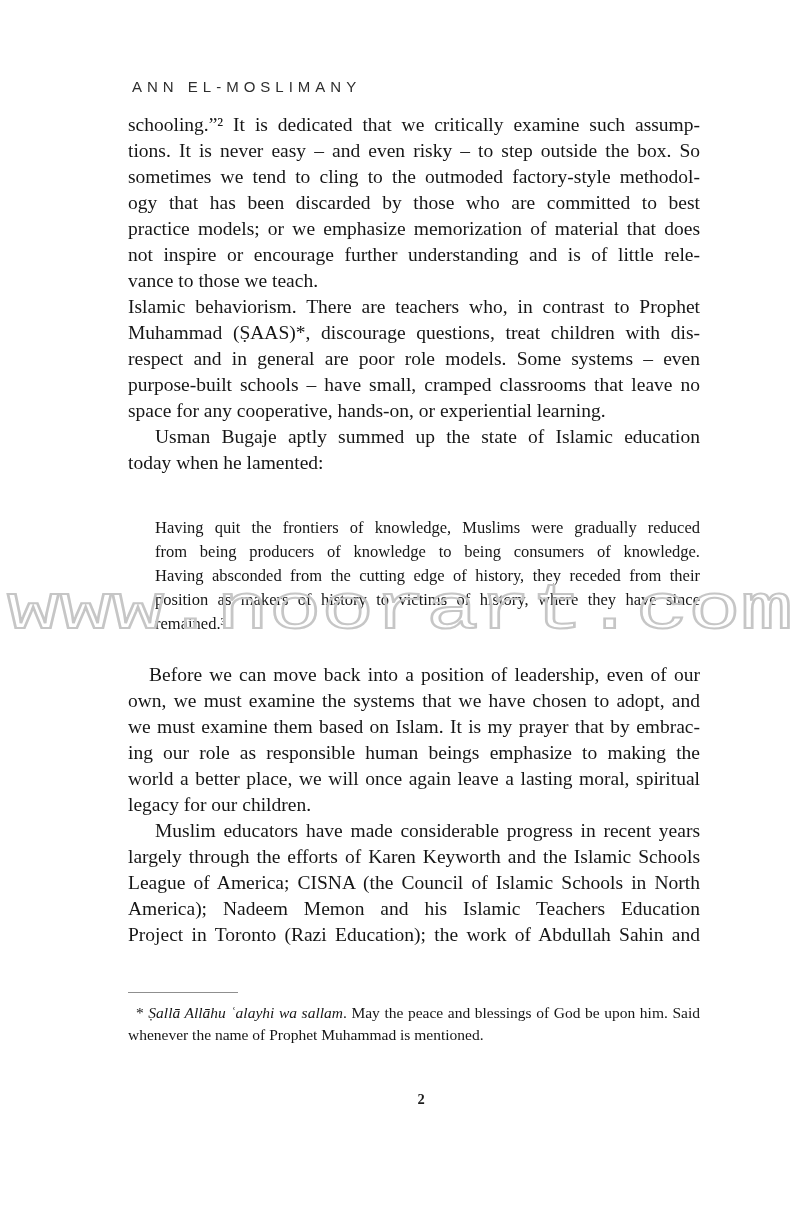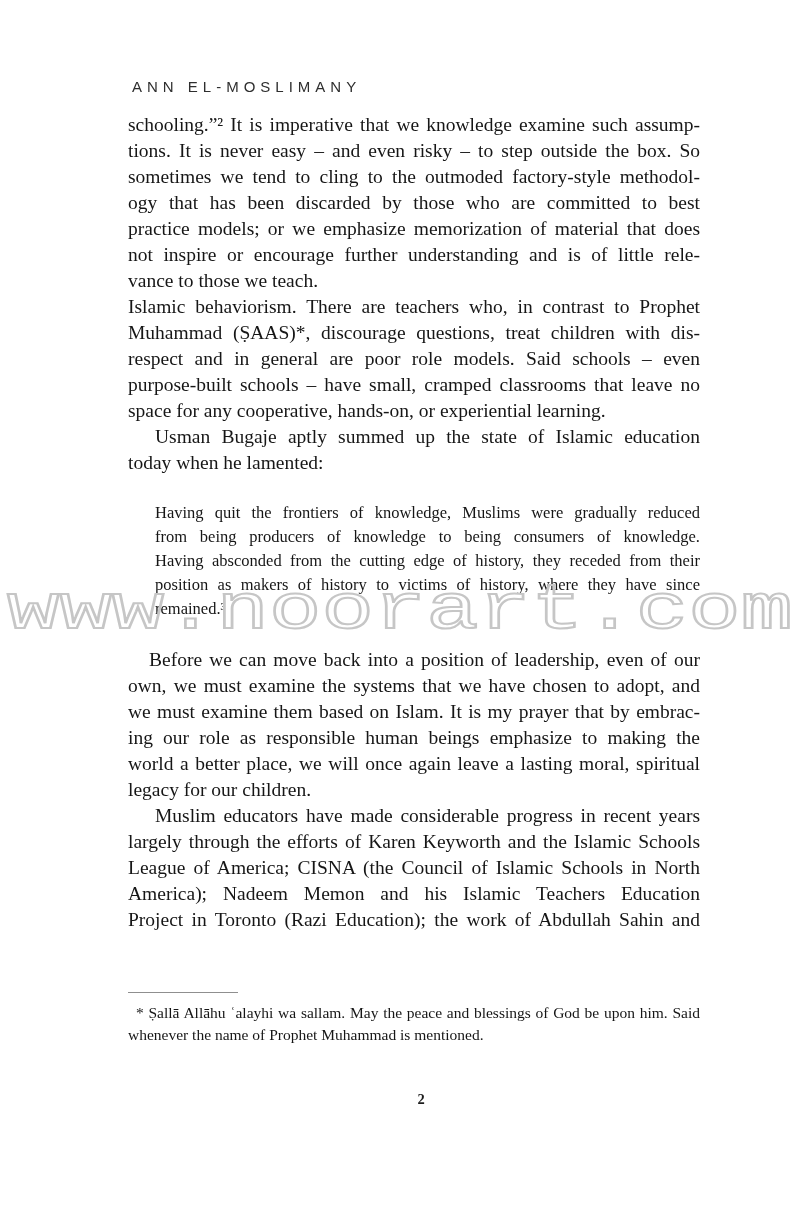--- a/index.html
+++ b/index.html
@@ -28,40 +28,40 @@
     top: 112px;
     width: 572px;
     font-size: 19.5px;
     line-height: 26px;
   }
   .line { text-align: justify; text-align-last: justify; }
   .line.last { text-align-last: left; }
   .ind { text-indent: 27px; }
   .ind2 { text-indent: 21px; margin-top: 12px; }
   .quote {
-    margin: 25px 0 26px 27px;
+    margin: 40px 0 26px 27px;
     font-size: 16.5px;
     line-height: 24px;
   }
   .footnote {
     position: absolute;
     left: 128px;
     top: 992px;
     width: 572px;
     font-size: 15.5px;
     line-height: 22px;
   }
   .fn-rule {
     width: 110px;
     height: 1px;
     background: #8f8f8f;
     margin-bottom: 9px;
   }
   .fn-first { padding-left: 8px; text-align: justify; text-align-last: justify; }
-  .it { }
+  .it { font-style: italic; }
   .page-number {
     position: absolute;
     left: 405px;
     top: 1091px;
     width: 32px;
     text-align: center;
     font-size: 14.5px;
     font-weight: bold;
     color: #1c1c1c;
   }
@@ -82,33 +82,33 @@
 </head>
 <body>
 
 <div class="page">
 
   <div class="running-header">ANN EL-MOSLIMANY</div>
 
   <main class="content">
 
     <div class="para">
-      <div class="line">schooling.”² It is imperative that we knowledge examine such assump-</div>
+      <div class="line">schooling.”² It is dedicated that we critically examine such assump-</div>
       <div class="line">tions. It is never easy – and even risky – to step outside the box. So</div>
       <div class="line">sometimes we tend to cling to the outmoded factory-style methodol-</div>
       <div class="line">ogy that has been discarded by those who are committed to best</div>
       <div class="line">practice models; or we emphasize memorization of material that does</div>
       <div class="line">not inspire or encourage further understanding and is of little rele-</div>
       <div class="line last">vance to those we teach.</div>
     </div>
 
     <div class="para">
       <div class="line">Islamic behaviorism. There are teachers who, in contrast to Prophet</div>
       <div class="line">Muhammad (ṢAAS)*, discourage questions, treat children with dis-</div>
-      <div class="line">respect and in general are poor role models. Said schools – even</div>
+      <div class="line">respect and in general are poor role models. Some systems – even</div>
       <div class="line">purpose-built schools – have small, cramped classrooms that leave no</div>
       <div class="line last">space for any cooperative, hands-on, or experiential learning.</div>
     </div>
 
     <div class="para">
       <div class="line ind">Usman Bugaje aptly summed up the state of Islamic education</div>
       <div class="line last">today when he lamented:</div>
     </div>
 
     <blockquote class="quote">

